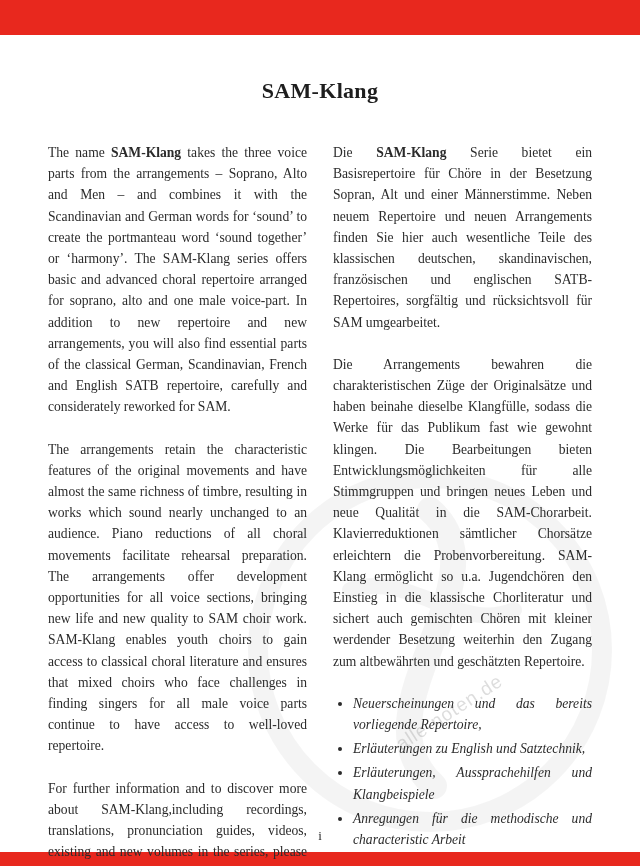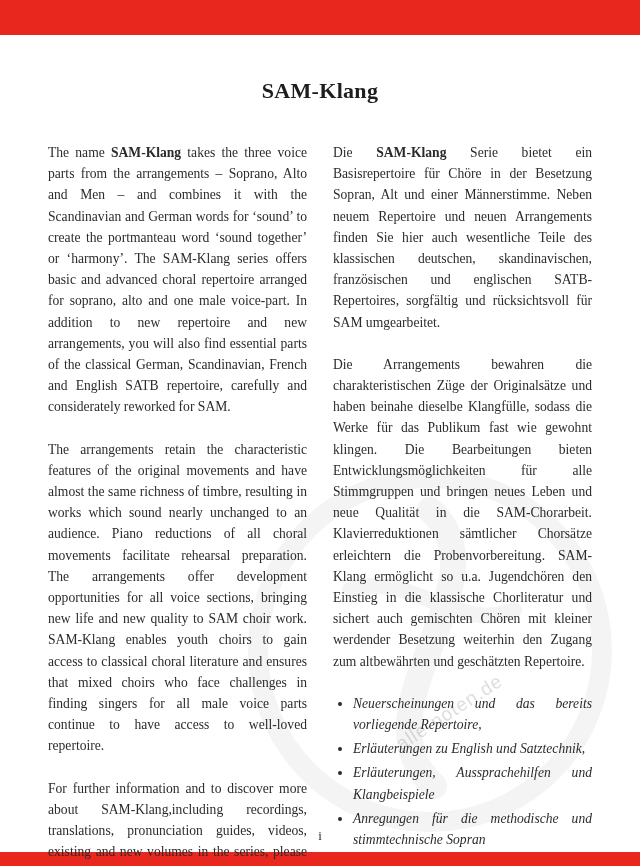--- a/index.html
+++ b/index.html
@@ -130,21 +130,21 @@
         <p>For further information and to discover more about SAM-Klang,including recordings, translations, pronunciation guides, videos, existing and new volumes in the series, please visit www.sam-klang.com</p>
       </div>
 
       <div class="col">
         <p><span>Die </span><strong>SAM-Klang</strong><span> Serie bietet ein Basisrepertoire für Chöre in der Besetzung Sopran, Alt und einer Männerstimme. Neben neuem Repertoire und neuen Arrangements finden Sie hier auch wesentliche Teile des klassischen deutschen, skandinavischen, französischen und englischen SATB-Repertoires, sorgfältig und rücksichtsvoll für SAM umgearbeitet.</span></p>
         <p>Die Arrangements bewahren die charakteristischen Züge der Originalsätze und haben beinahe dieselbe Klangfülle, sodass die Werke für das Publikum fast wie gewohnt klingen. Die Bearbeitungen bieten Entwicklungsmöglichkeiten für alle Stimmgruppen und bringen neues Leben und neue Qualität in die SAM-Chorarbeit. Klavierreduktionen sämtlicher Chorsätze erleichtern die Probenvorbereitung. SAM-Klang ermöglicht so u.a. Jugendchören den Einstieg in die klassische Chorliteratur und sichert auch gemischten Chören mit kleiner werdender Besetzung weiterhin den Zugang zum altbewährten und geschätzten Repertoire.</p>
         <ul class="bullet-list">
           <li>Neuerscheinungen und das bereits vorliegende Repertoire,</li>
           <li>Erläuterungen zu English und Satztechnik,</li>
           <li>Erläuterungen, Aussprachehilfen und Klangbeispiele</li>
-          <li>Anregungen für die methodische und stimmtechnische Sopran</li>
+          <li>Anregungen für die methodische und characteristic Arbeit</li>
         </ul>
 
       </div>
 
     </div>
   </div>
 
   <div class="page-number">i</div>
 
   <div class="bar bottom"></div>

